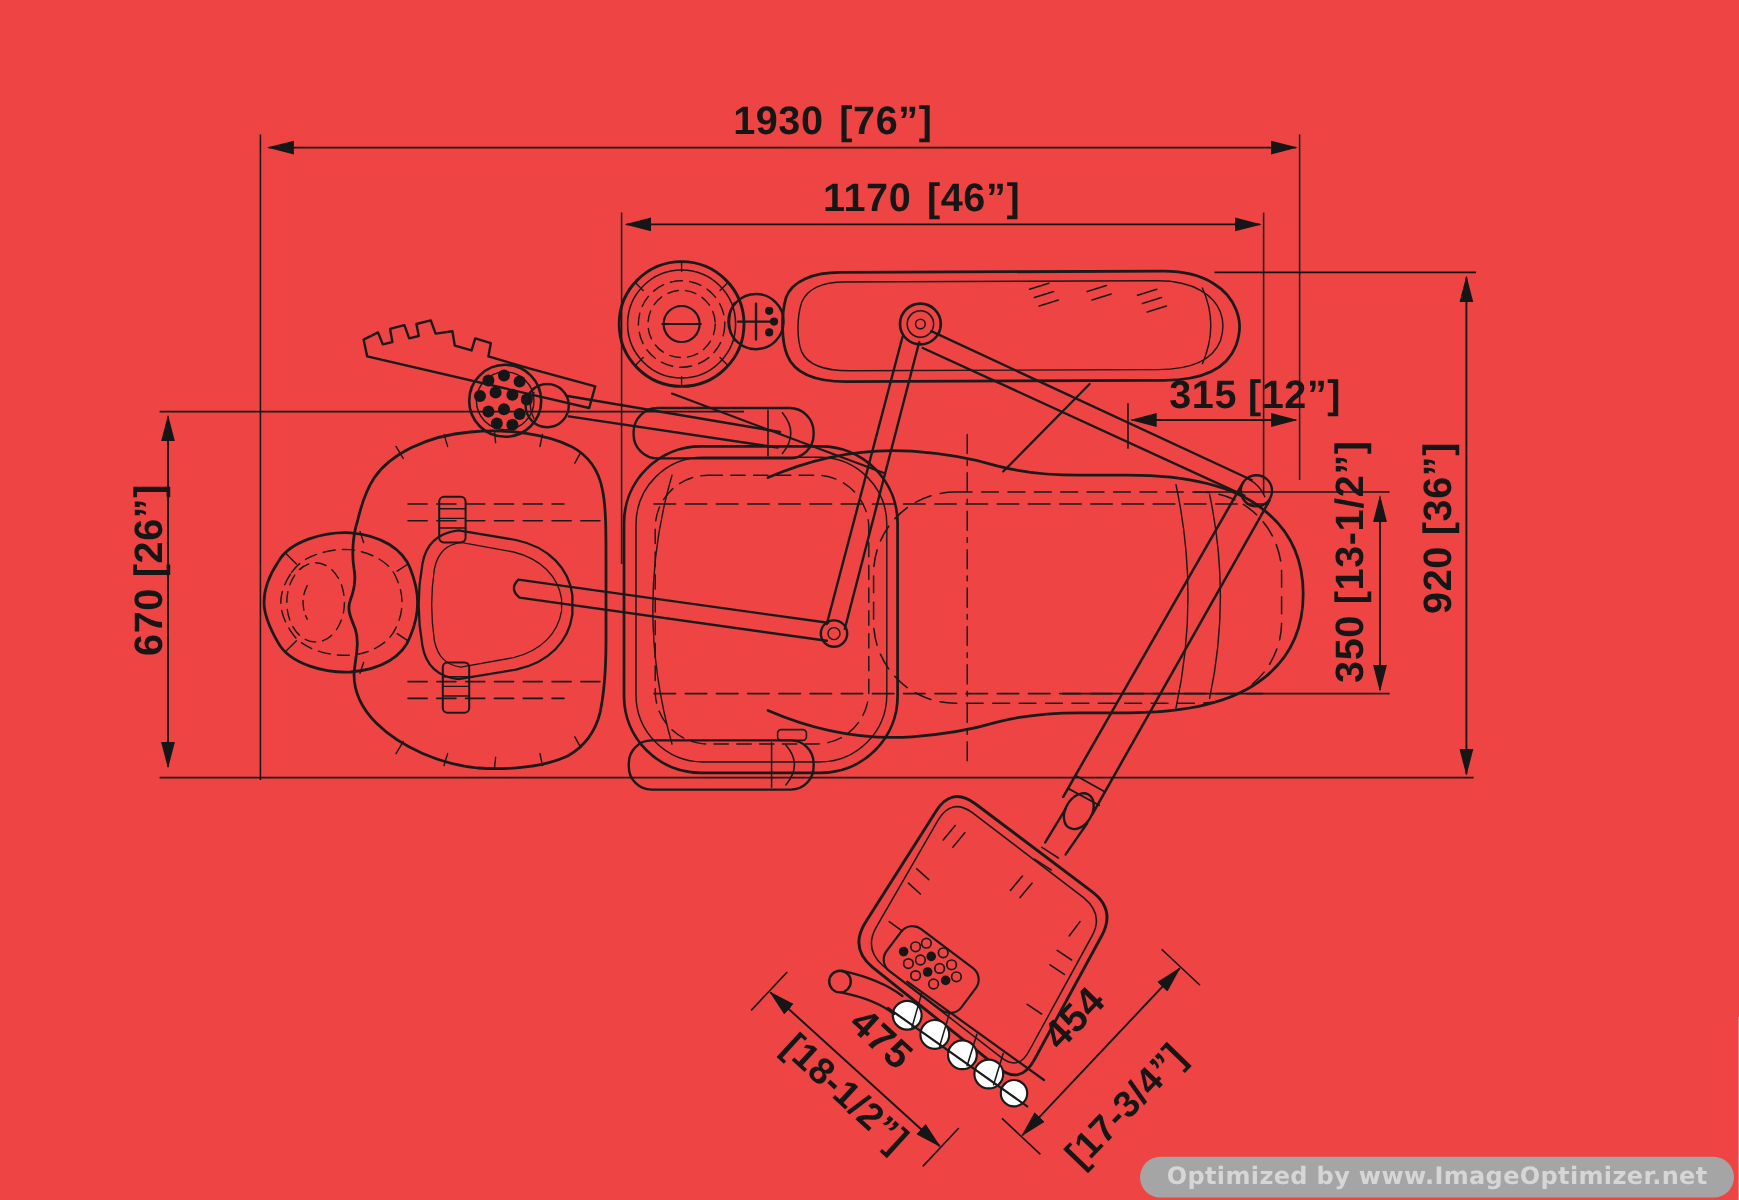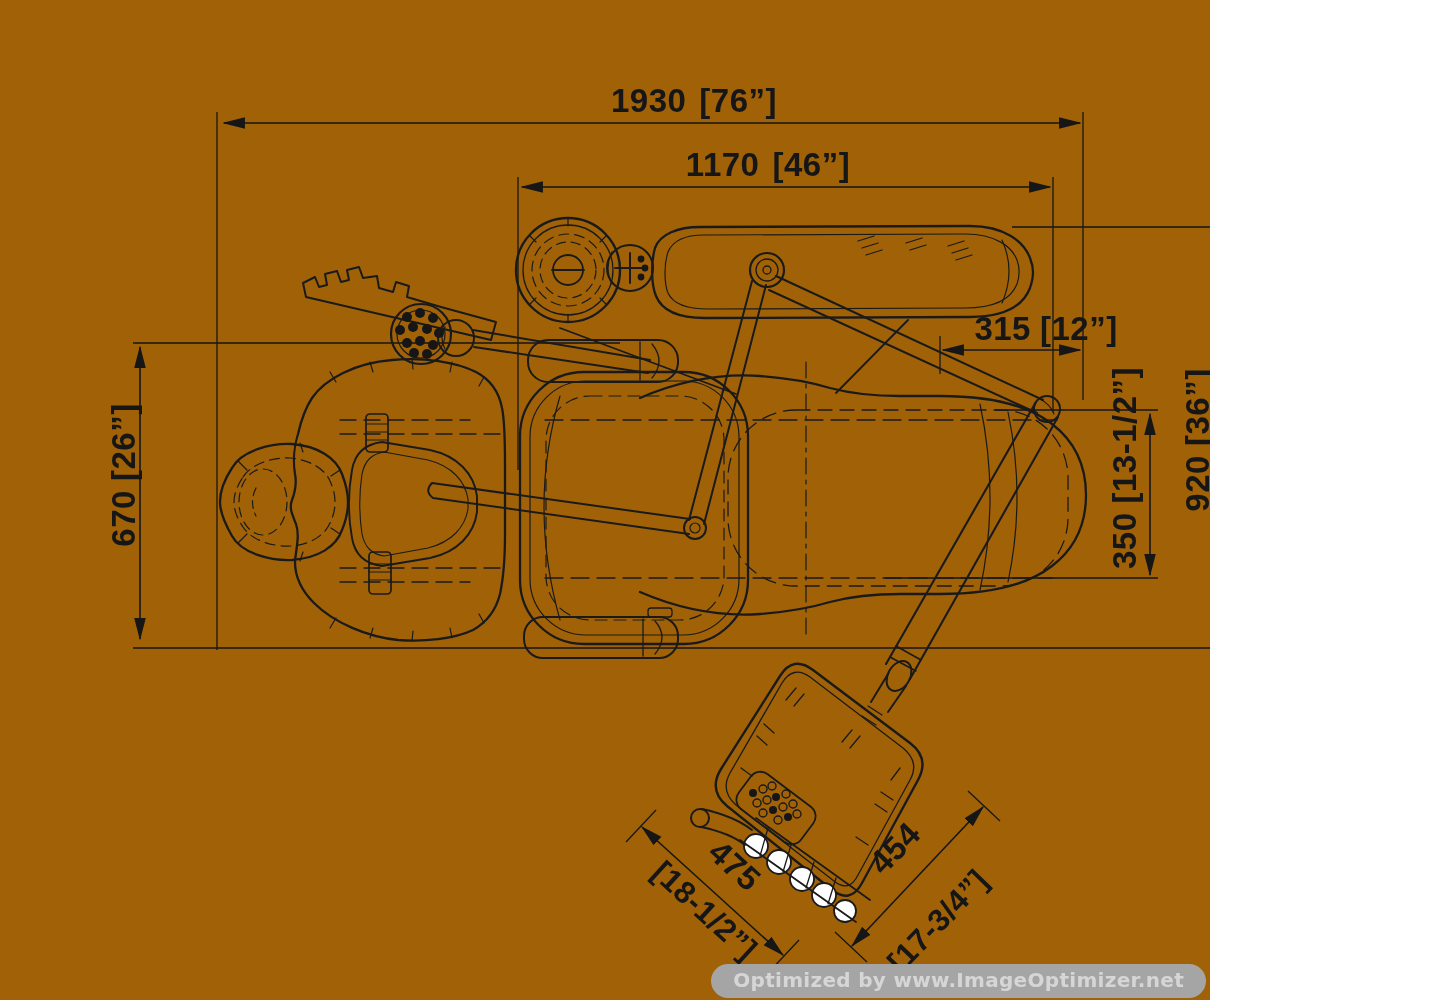--- a/index.html
+++ b/index.html
@@ -1,16 +1,16 @@
 <!DOCTYPE html>
 <html><head>
 <meta charset="utf-8">
 <style>
   html,body{margin:0;padding:0;background:#fff;}
-  #stage{position:relative;width:1210px;height:1000px;background:#a16207;overflow:hidden;
+  #stage{position:relative;width:1449px;height:1000px;background:#ef4444;overflow:hidden;
          font-family:"Liberation Sans",sans-serif;}
   svg{position:absolute;left:0;top:0;}
   .dimtxt{font-family:"Liberation Sans",sans-serif;font-weight:700;font-size:33px;
           fill:#161616;letter-spacing:.5px;}
   .dimtxt-d{font-family:"Liberation Sans",sans-serif;font-weight:700;font-size:31px;
           fill:#161616;letter-spacing:.5px;}
   #watermark{position:absolute;right:4px;bottom:2px;background:#a5a5a5;color:#d6d6d6;
              border-radius:18px;padding:4px 22px 6px 22px;font-size:20px;letter-spacing:.3px;
              font-family:"DejaVu Sans","Liberation Sans",sans-serif;font-weight:bold;}
 </style>

